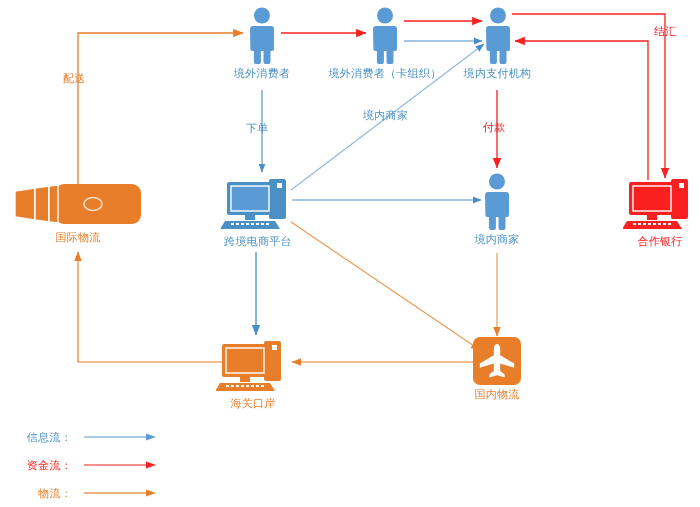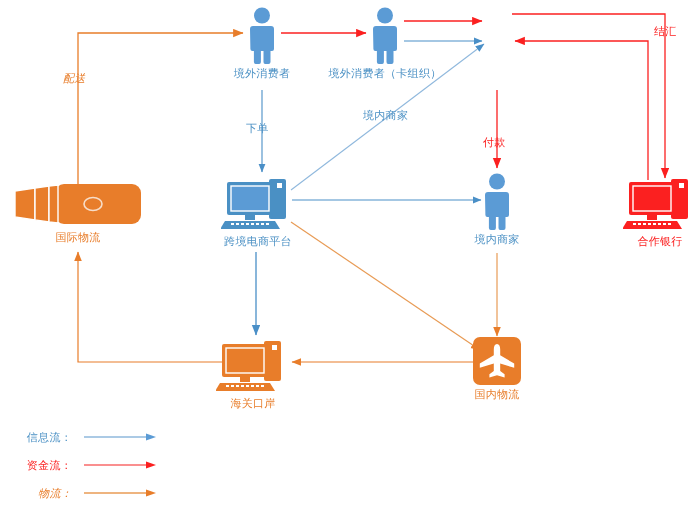--- a/index.html
+++ b/index.html
@@ -17,21 +17,21 @@
     font-size:11px; line-height:13px; white-space:nowrap;
     margin-top:3px; letter-spacing:0.3px;
   }
   .cap-blue { color:#4a90c4; }
   .cap-orange { color:#e87d2a; }
   .cap-red { color:#fb2020; }
   .edge-label {
     position:absolute; font-size:11px; white-space:nowrap; letter-spacing:0.3px;
   }
   .lbl-blue { color:#4a90c4; }
-  .lbl-orange { color:#e87d2a;font-style:italic; }
+  .lbl-orange { color:#e87d2a; }
   .lbl-red { color:#fb2020; }
   .legend { position:absolute; }
   .legend-row {
     position:absolute; display:flex; align-items:center; height:14px;
   }
   .legend-label {
     font-size:11px; width:62px; text-align:right; margin-right:10px;
     letter-spacing:0.3px;
   }
   .legend-line { width:78px; height:10px; }
@@ -129,20 +129,29 @@
   <div class="node" style="left:310px; top:6px; width:150px;">
     <div class="icon-wrap" style="width:38px;height:58px;">
       <svg width="38" height="58" viewBox="0 0 38 58">
         <circle cx="19" cy="9.5" r="8" fill="#5b9bd5"></circle>
         <path d="M7,23 q0,-3 3,-3 h18 q3,0 3,3 v20 q0,2 -2,2 h-1.5 v11 q0,2 -2,2 h-3.3 q-1.7,0 -1.7,-2 v-11 h-2.6 v11 q0,2 -1.7,2 h-3.3 q-2,0 -2,-2 v-11 h-1.5 q-2,0 -2,-2 z" fill="#5b9bd5"></path>
       </svg>
     </div>
     <div class="cap cap-blue">境外消费者（卡组织）</div>
   </div>
 
+  <div class="node" style="left:455px; top:6px; width:85px;">
+    <div class="icon-wrap" style="width:38px;height:58px;">
+      <svg width="38" height="58" viewBox="0 0 38 58">
+        <circle cx="19" cy="9.5" r="8" fill="#5b9bd5"></circle>
+        <path d="M7,23 q0,-3 3,-3 h18 q3,0 3,3 v20 q0,2 -2,2 h-1.5 v11 q0,2 -2,2 h-3.3 q-1.7,0 -1.7,-2 v-11 h-2.6 v11 q0,2 -1.7,2 h-3.3 q-2,0 -2,-2 v-11 h-1.5 q-2,0 -2,-2 z" fill="#5b9bd5"></path>
+      </svg>
+    </div>
+    <div class="cap cap-blue">境内支付机构</div>
+  </div>
 
   <div class="node" style="left:8px; top:180px; width:140px;">
     <div class="icon-wrap" style="width:130px;height:48px;">
       <svg width="130" height="48" viewBox="0 0 130 48">
         <rect x="42" y="4" width="86" height="40" rx="9" ry="9" fill="#e87d2a"></rect>
         <ellipse cx="80" cy="24" rx="9" ry="6.5" fill="none" stroke="#f7ddc8" stroke-width="1.6"></ellipse>
         <path d="M2,11 L22,8 L22,40 L2,37 z" fill="#e87d2a" stroke="#ffffff" stroke-width="1.4"></path>
         <path d="M22,8 L36,6 L36,42 L22,40 z" fill="#e87d2a" stroke="#ffffff" stroke-width="1.4"></path>
         <path d="M36,6 L45,5 L45,43 L36,42 z" fill="#e87d2a" stroke="#ffffff" stroke-width="1.4"></path>
       </svg>
@@ -238,21 +247,21 @@
         <rect x="0" y="0" width="48" height="48" rx="7" ry="7" fill="#e87d2a"></rect>
         <path d="M24,7 c2.2,0 3.2,2.4 3.2,5.4 v5.8 l14,8.4 v4.2 l-14,-4.2 v7.4 l4.4,3.2 v3.2 l-7.6,-2.2 l-7.6,2.2 v-3.2 l4.4,-3.2 v-7.4 l-14,4.2 v-4.2 l14,-8.4 v-5.8 c0,-3 1,-5.4 3.2,-5.4 z" fill="#ffffff"></path>
       </svg>
     </div>
     <div class="cap cap-orange">国内物流</div>
   </div>
 
   <div class="edge-label lbl-orange" style="left:63px;  top:71px;">配送</div>
   <div class="edge-label lbl-blue" style="left:246px; top:121px;">下单</div>
   <div class="edge-label lbl-blue" style="left:363px; top:108px;">境内商家</div>
-  <div class="edge-label lbl-red" style="left:483px; top:120px;margin-top:15px;">付款</div>
+  <div class="edge-label lbl-red" style="left:483px; top:120px;">付款</div>
   <div class="edge-label lbl-red" style="left:654px; top:13px;margin-top:11px;">结汇</div>
 
   <div class="legend" style="left:10px; top:430px; width:190px; height:70px;">
     <div class="legend-row" style="left:0; top:0;">
       <div class="legend-label lbl-blue">信息流：</div>
       <svg class="legend-line" viewBox="0 0 78 10">
         <line x1="2" y1="5" x2="66" y2="5" stroke="#8fb8dd" stroke-width="1.6"></line>
         <path d="M64,1.4 L74,5 L64,8.6 z" fill="#5b9bd5"></path>
       </svg>
     </div>

